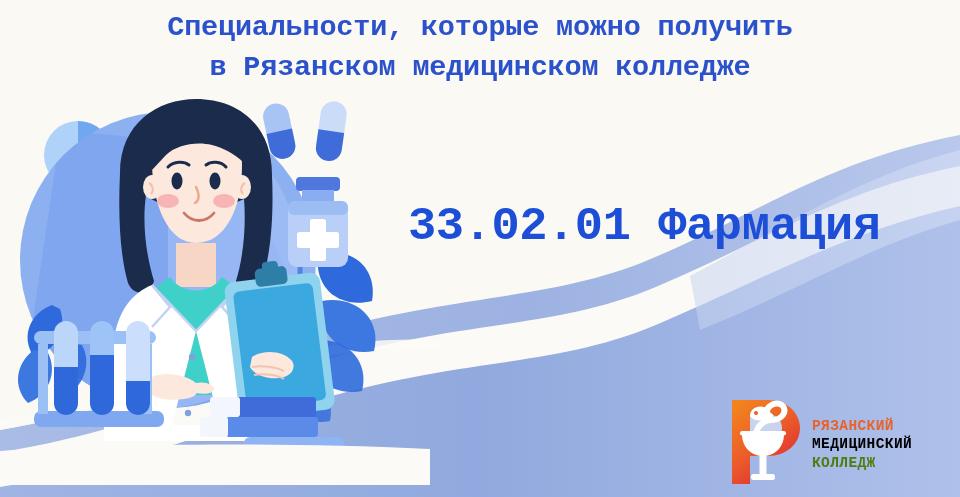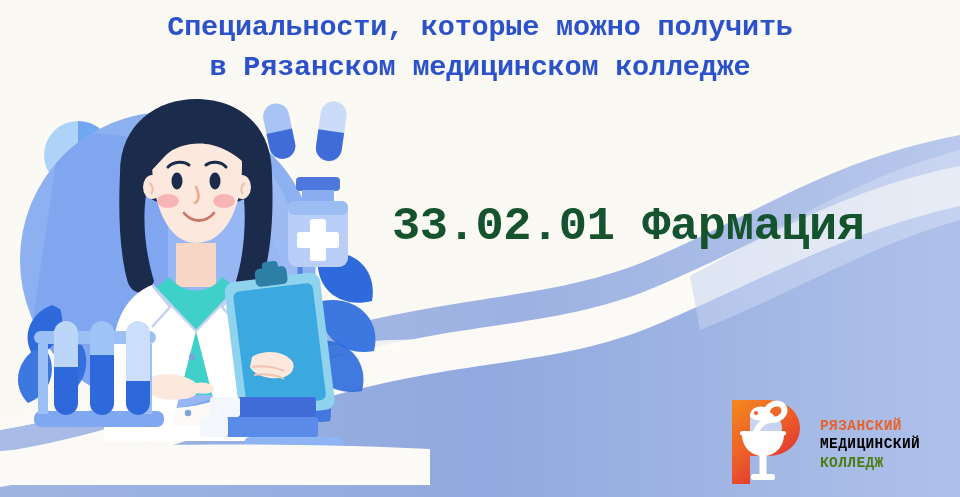--- a/index.html
+++ b/index.html
@@ -40,26 +40,26 @@
     line-height: 1.42;
     letter-spacing: -0.2px;
     color: #2B51CB;
     white-space: nowrap;
   }
   .title-line.l2 { font-size: 28.5px; }
 
   
   .specialty {
     position: absolute;
-    left: 392px;
+    left: 408px;
     top: 200px;
     z-index: 20;
     font-size: 47px;
     font-weight: bold;
-    color: #14532d;
+    color: #1d4ed8;
     letter-spacing: -0.4px;
     white-space: nowrap;
   }
 
   
   .illustration {
     position: absolute;
     left: 0;
     top: 95px;
     width: 430px;
@@ -90,21 +90,20 @@
     justify-content: center;
     gap: 3px;
     padding-top: 6px;
   }
   .logo-text span {
     font-size: 14.5px;
     font-weight: bold;
     letter-spacing: 0.4px;
     line-height: 1.08;
     white-space: nowrap;
-    margin-left: 8px;
   }
   .lt-1 { color: #E8622C; }
   .lt-2 { color: #000000; }
   .lt-3 { color: #4d7c0f; }
 </style>
 </head>
 <body>
 
 <div class="banner">
 

